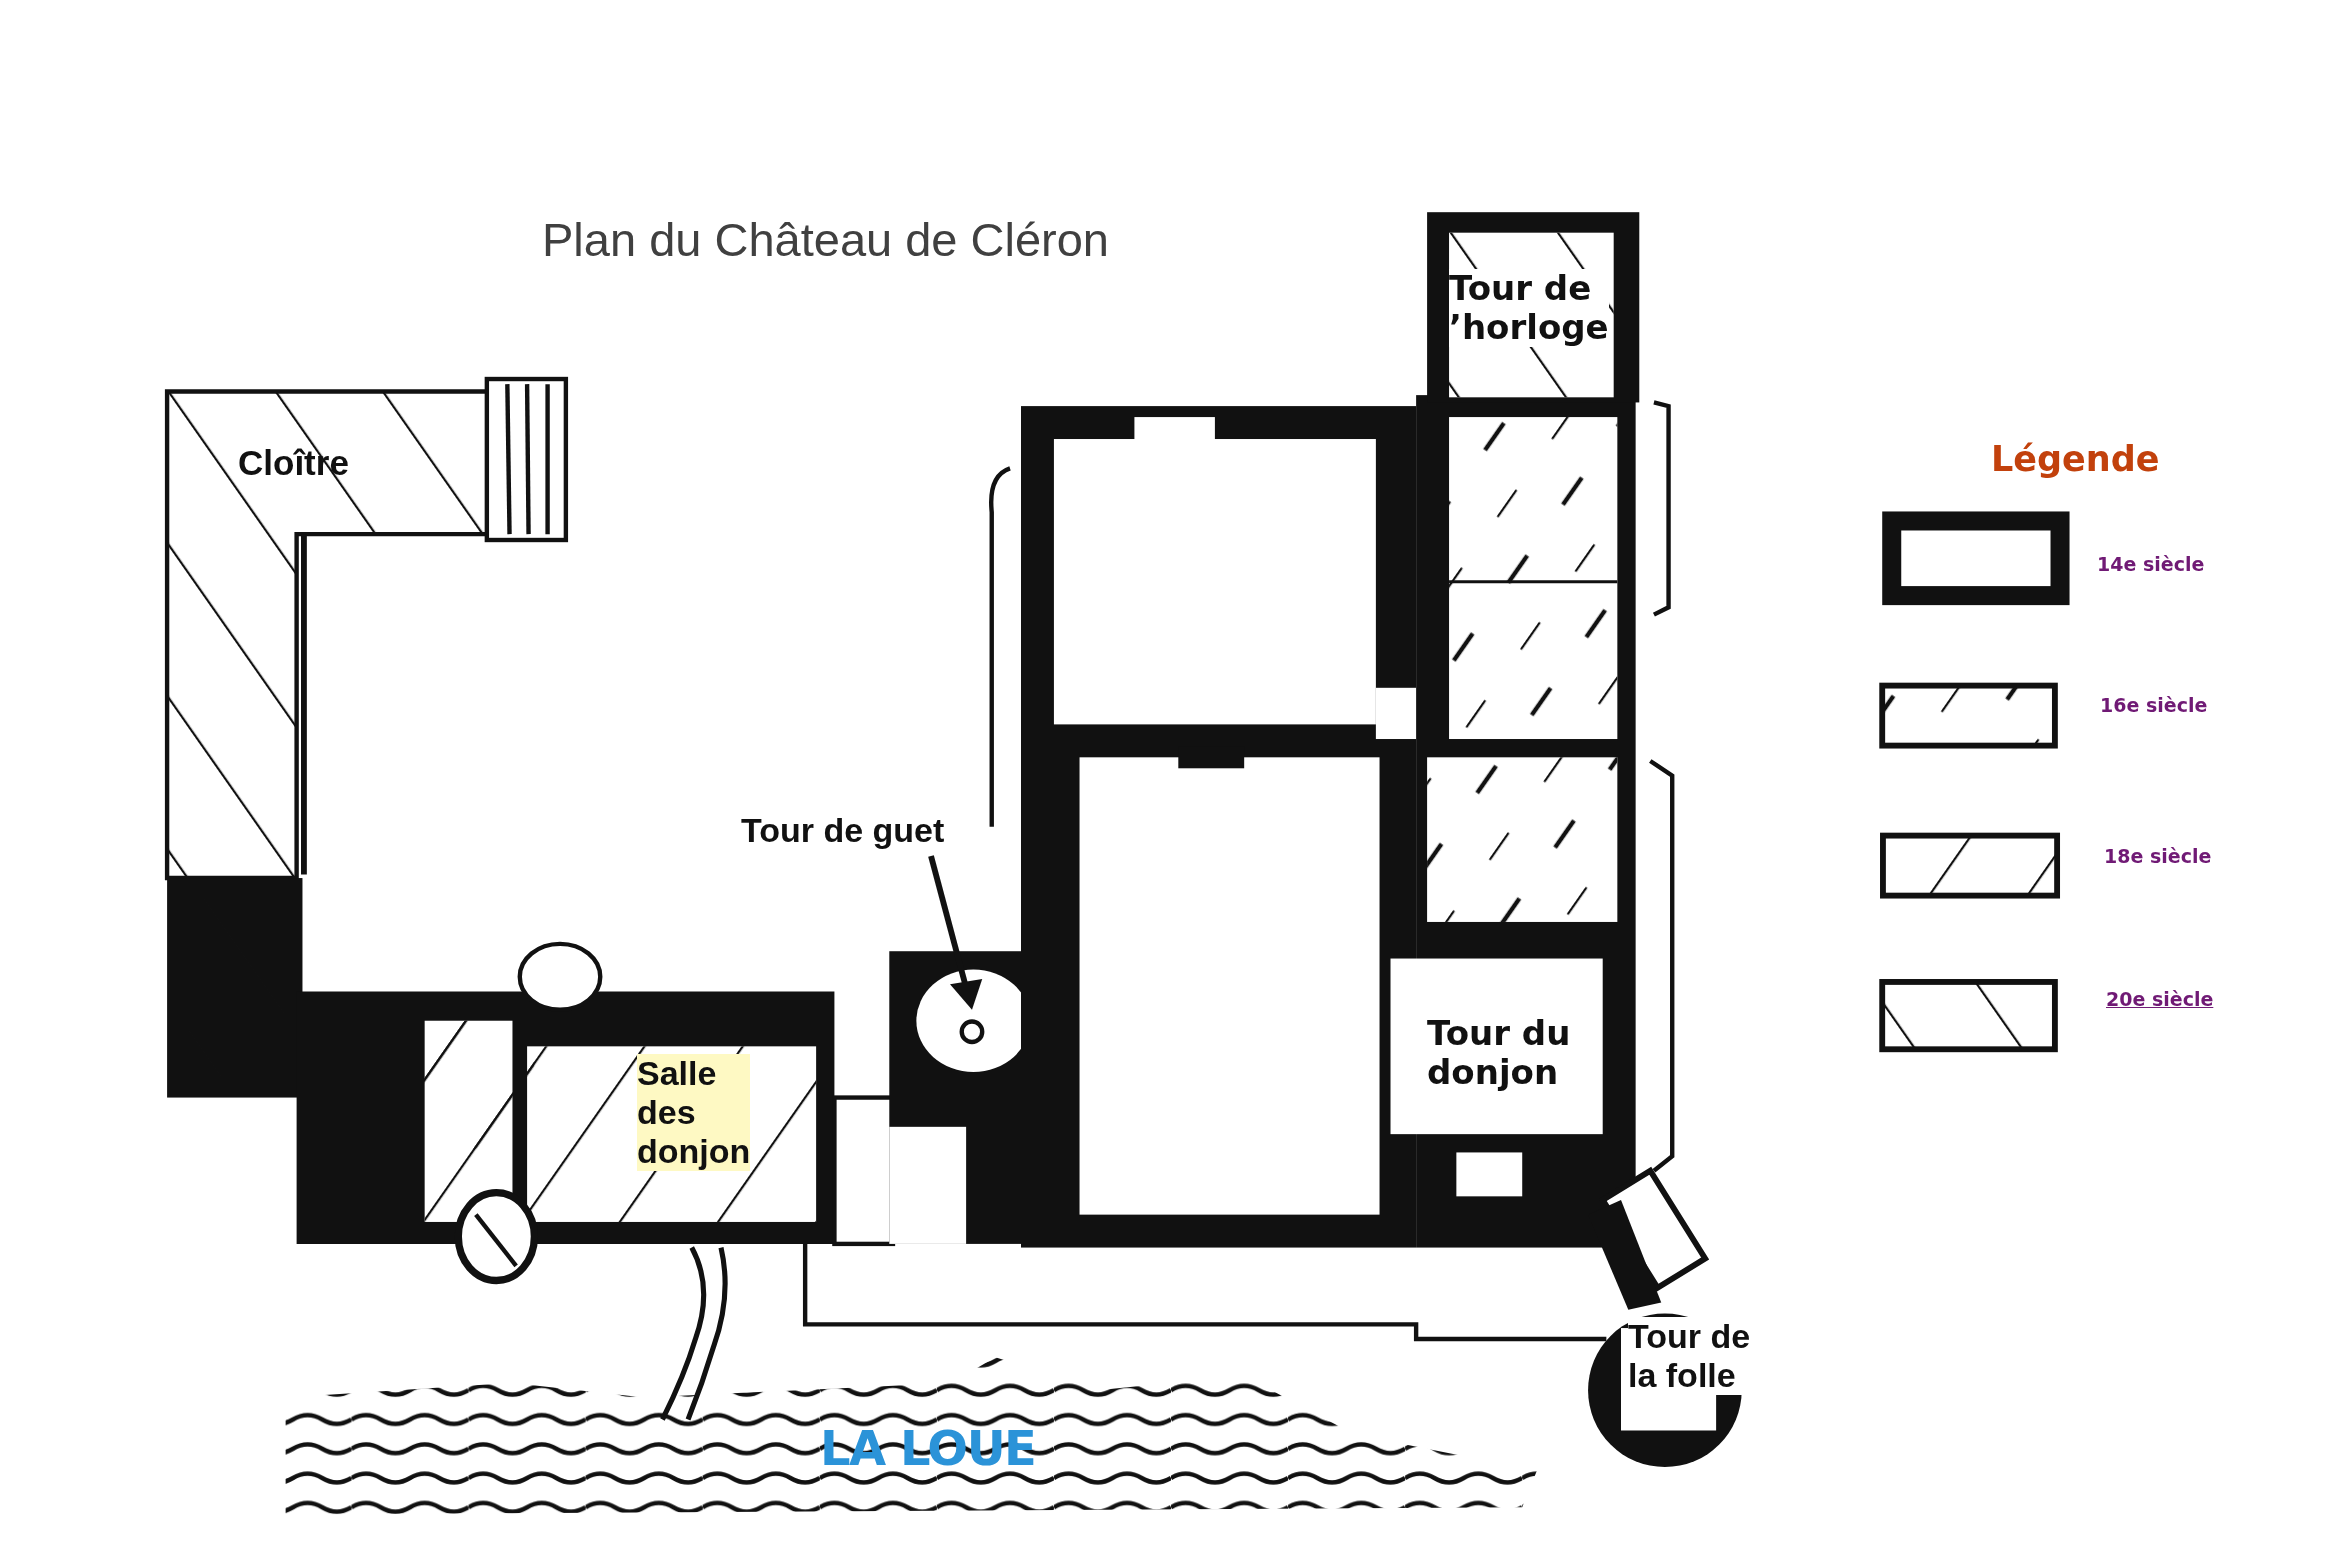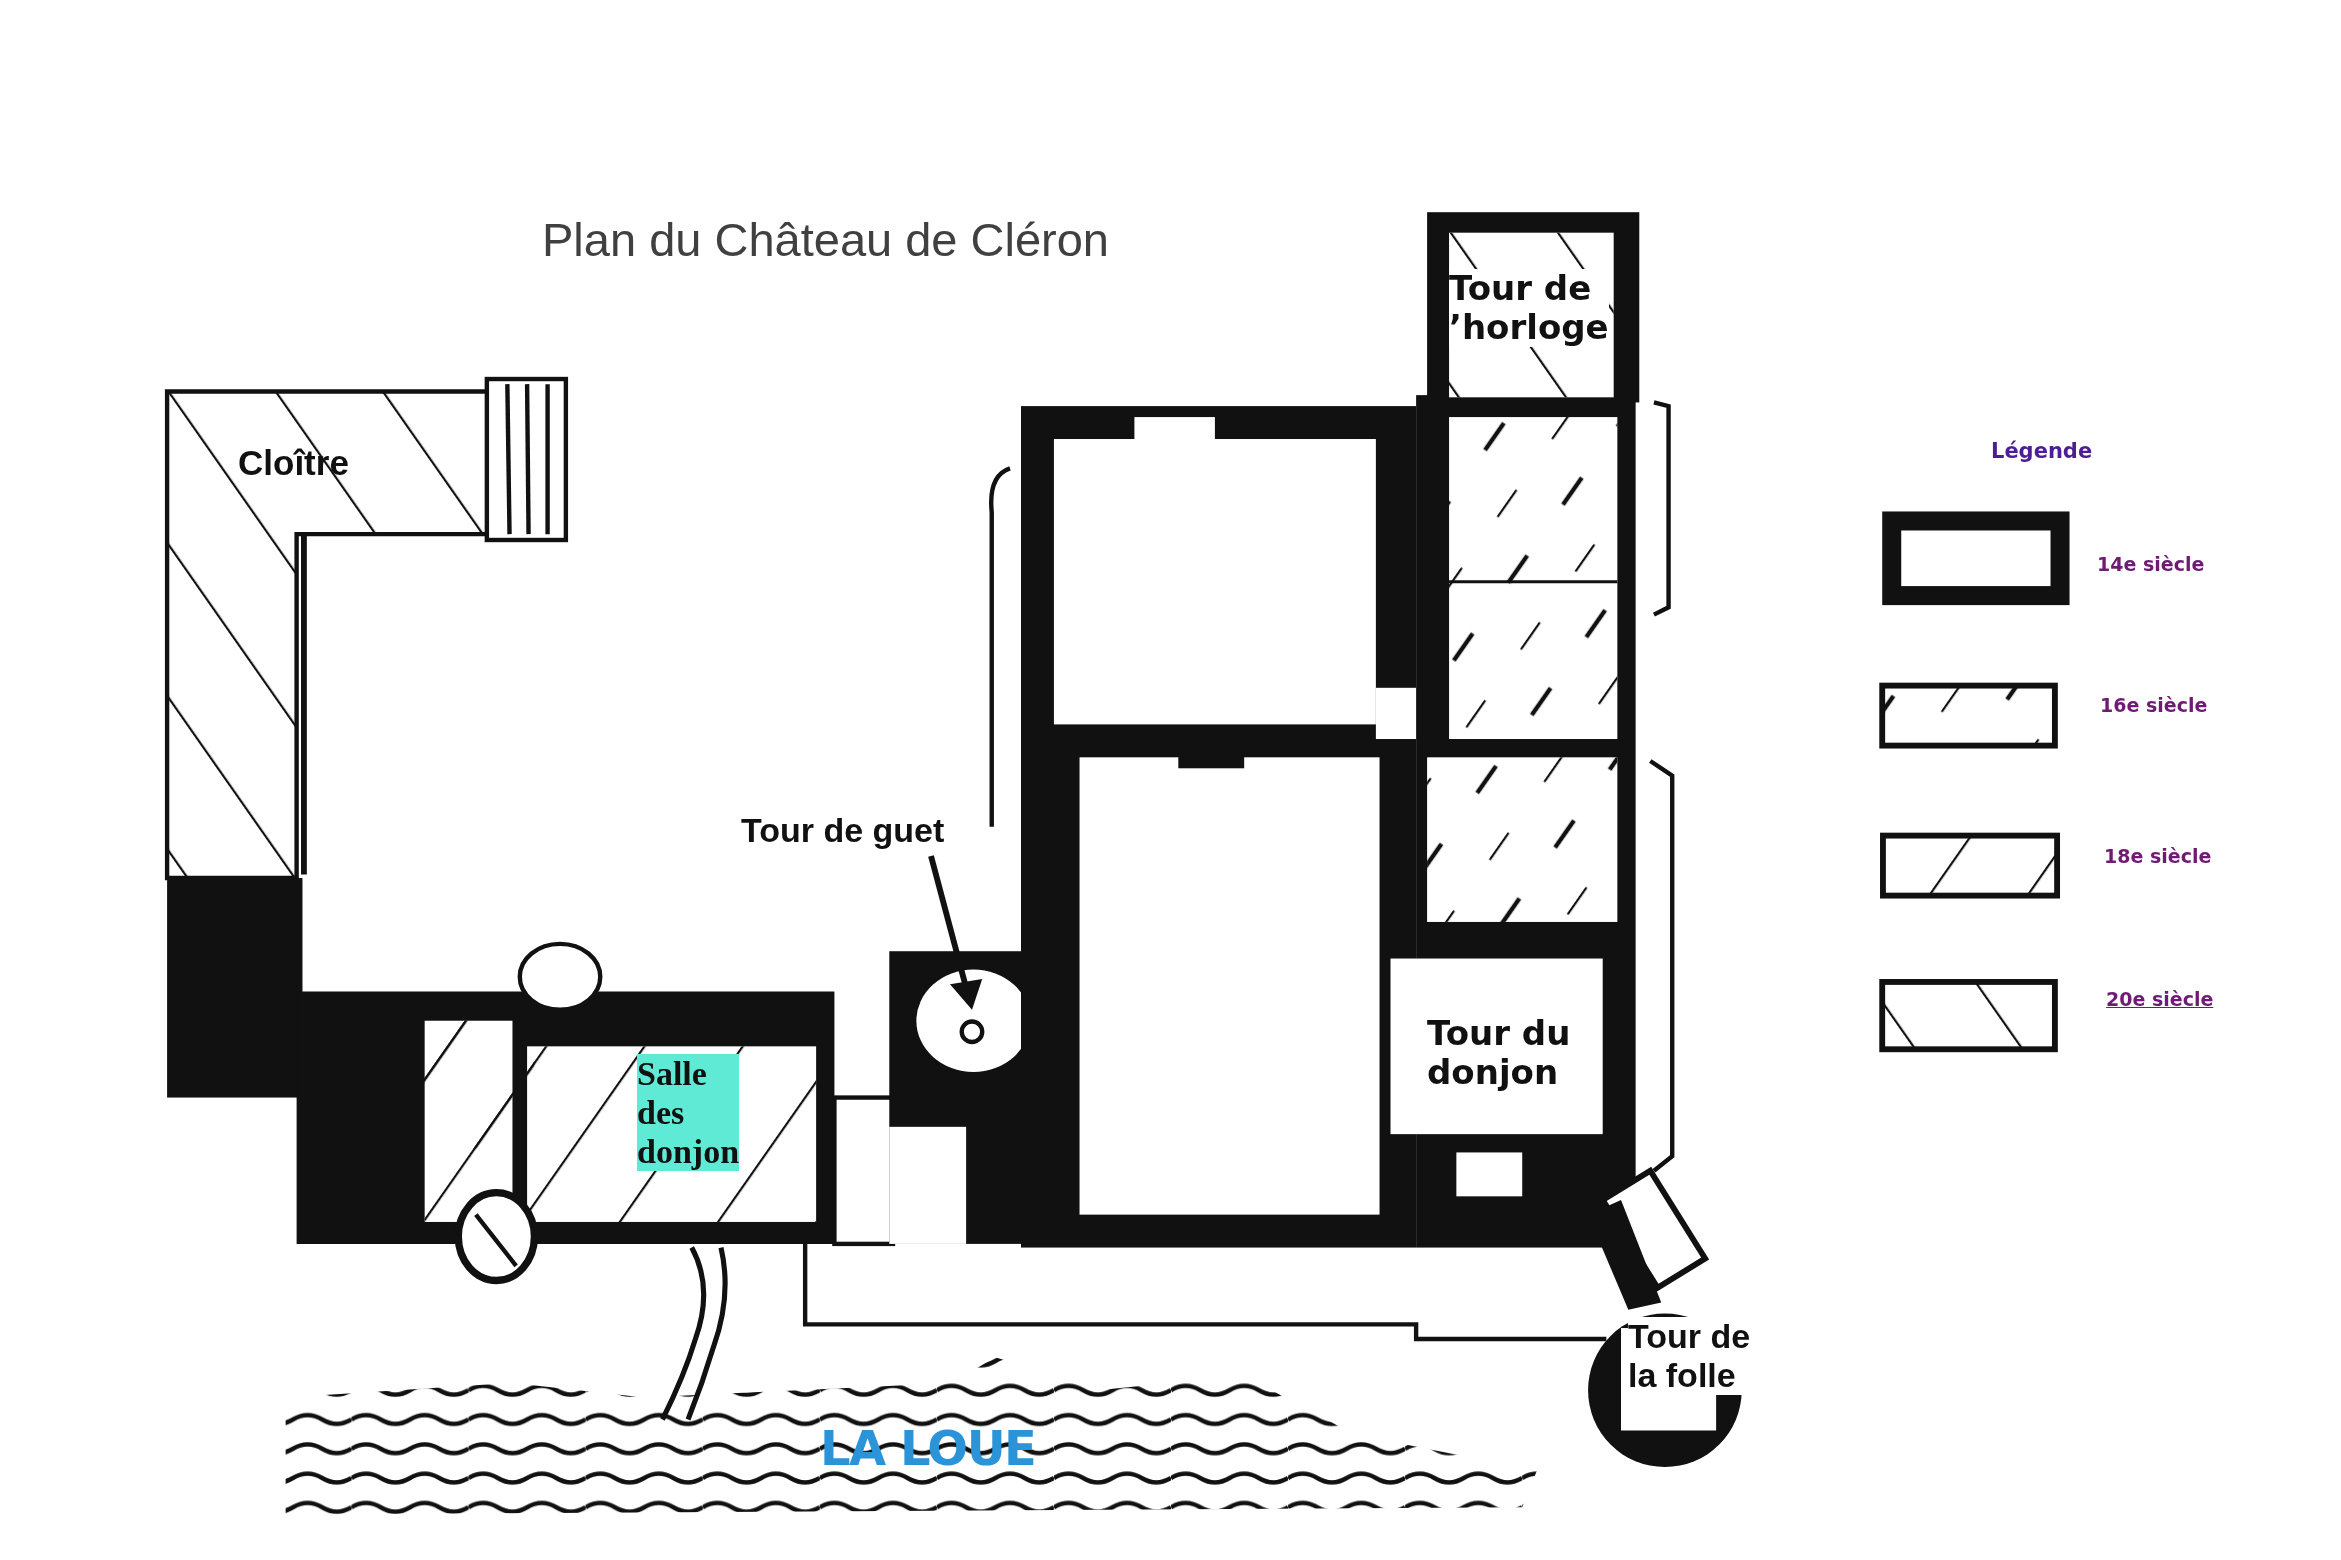--- a/index.html
+++ b/index.html
@@ -2,21 +2,21 @@
 <html style="font-size:11.7px"><head>
 <meta charset="utf-8">
 <style>
   html, body { margin:0; padding:0; background:#ffffff; }
   body { width:2342px; height:1560px; position:relative; overflow:hidden; font-family:"Liberation Sans", sans-serif; }
   .title { position:absolute; left:542px; top:212px; font-size:47px; font-weight:normal; color:#404040; white-space:nowrap; }
   .plan { position:absolute; left:0; top:0; width:2342px; height:1560px; }
   .lbl { position:absolute; font-weight:bold; color:#111; text-align:left; line-height:1.15; white-space:nowrap; font-family:"Liberation Sans", sans-serif; }
   .lbl-sans { font-family:"DejaVu Sans", sans-serif; }
   .river-lbl { position:absolute; left:776px; top:1420px; font-size:48px; font-weight:bold; color:#2b93d8; font-family:"DejaVu Sans", sans-serif; letter-spacing:-1.5px;margin-left:44px; }
-  .legend-title { position:absolute; left:1991px; top:439px; font-size:21px; font-weight:bold; color:#4c1d95; font-family:"DejaVu Sans", sans-serif; }
+  .legend-title { position:absolute; left:1991px; top:439px; font-size:35px; font-weight:bold; color:#c2410c; font-family:"DejaVu Sans", sans-serif; }
   .legend-item-label { position:absolute; font-size:19px; font-weight:bold; color:#701a75; font-family:"DejaVu Sans", sans-serif; white-space:nowrap; }
 </style>
 </head>
 <body>
 
 <div class="title">Plan du Château de Cléron</div>
 
 <svg class="plan" viewBox="0 0 3200 2132" xmlns="http://www.w3.org/2000/svg">
   <defs>
     <pattern id="hatchAsc" width="120" height="120" patternUnits="userSpaceOnUse" patternTransform="rotate(-35)">
@@ -136,21 +136,21 @@
 
 <div class="lbl" style="left:238px; top:443px; font-size:35px;">Cloître</div>
 
 <div class="lbl lbl-sans" style="left:1449px; top:269px; font-size:34px; background:#fff;">
   <div>Tour de</div>
   <div>’horloge</div>
 </div>
 
 <div class="lbl" style="left:725px; top:811px; font-size:34px;margin-left:16px;">Tour de guet</div>
 
-<div class="lbl" style="left:637px; top:1054px; font-size:34px; background:#5eead4;font-family:Liberation Serif, serif;">
+<div class="lbl" style="left:637px; top:1054px; font-size:34px; background:#fef9c3;">
   <div>Salle</div>
   <div>des</div>
   <div>donjon</div>
 </div>
 
 <div class="lbl lbl-sans" style="left:1427px; top:1014px; font-size:34px;">
   <div>Tour du</div>
   <div>donjon</div>
 </div>
 

